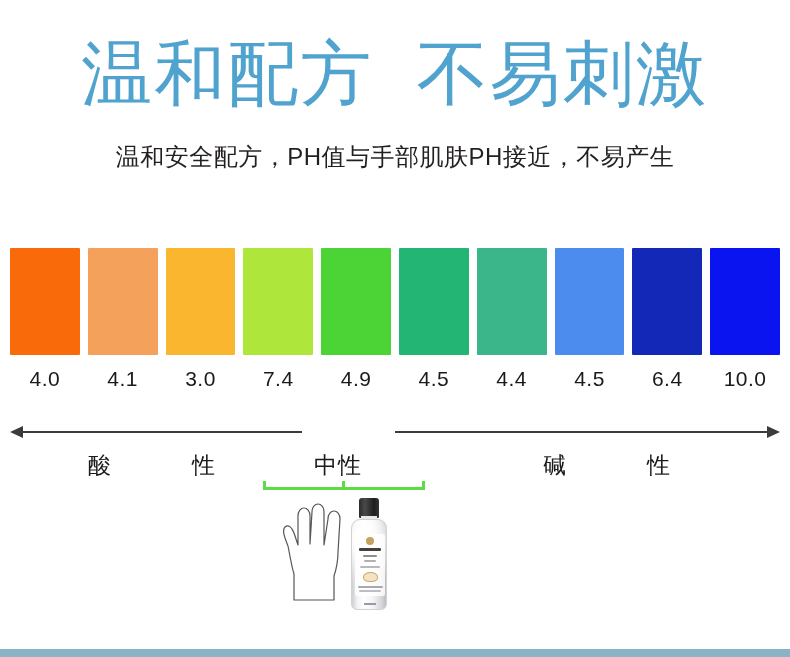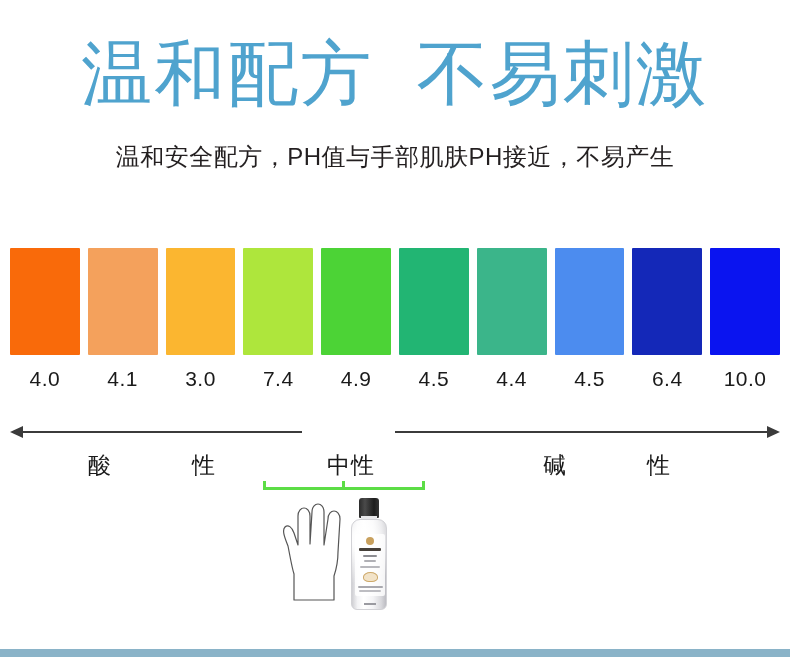--- a/index.html
+++ b/index.html
@@ -120,21 +120,21 @@
   }
   .zone {
     position: absolute;
     font-size: 23px;
     color: #1a1a1a;
     letter-spacing: 1px;
     white-space: nowrap;
   }
   .zone.acid     { left: 88px;  }
   .zone.acid2    { left: 192px; }
-  .zone.neutral  { left: 327px; }
+  .zone.neutral  { left: 314px; }
   .zone.alkali   { left: 543px; }
   .zone.alkali2  { left: 647px; }
 
   
   .bracket {
     position: absolute;
     top: 481px;
     left: 263px;
     width: 162px;
     height: 9px;

